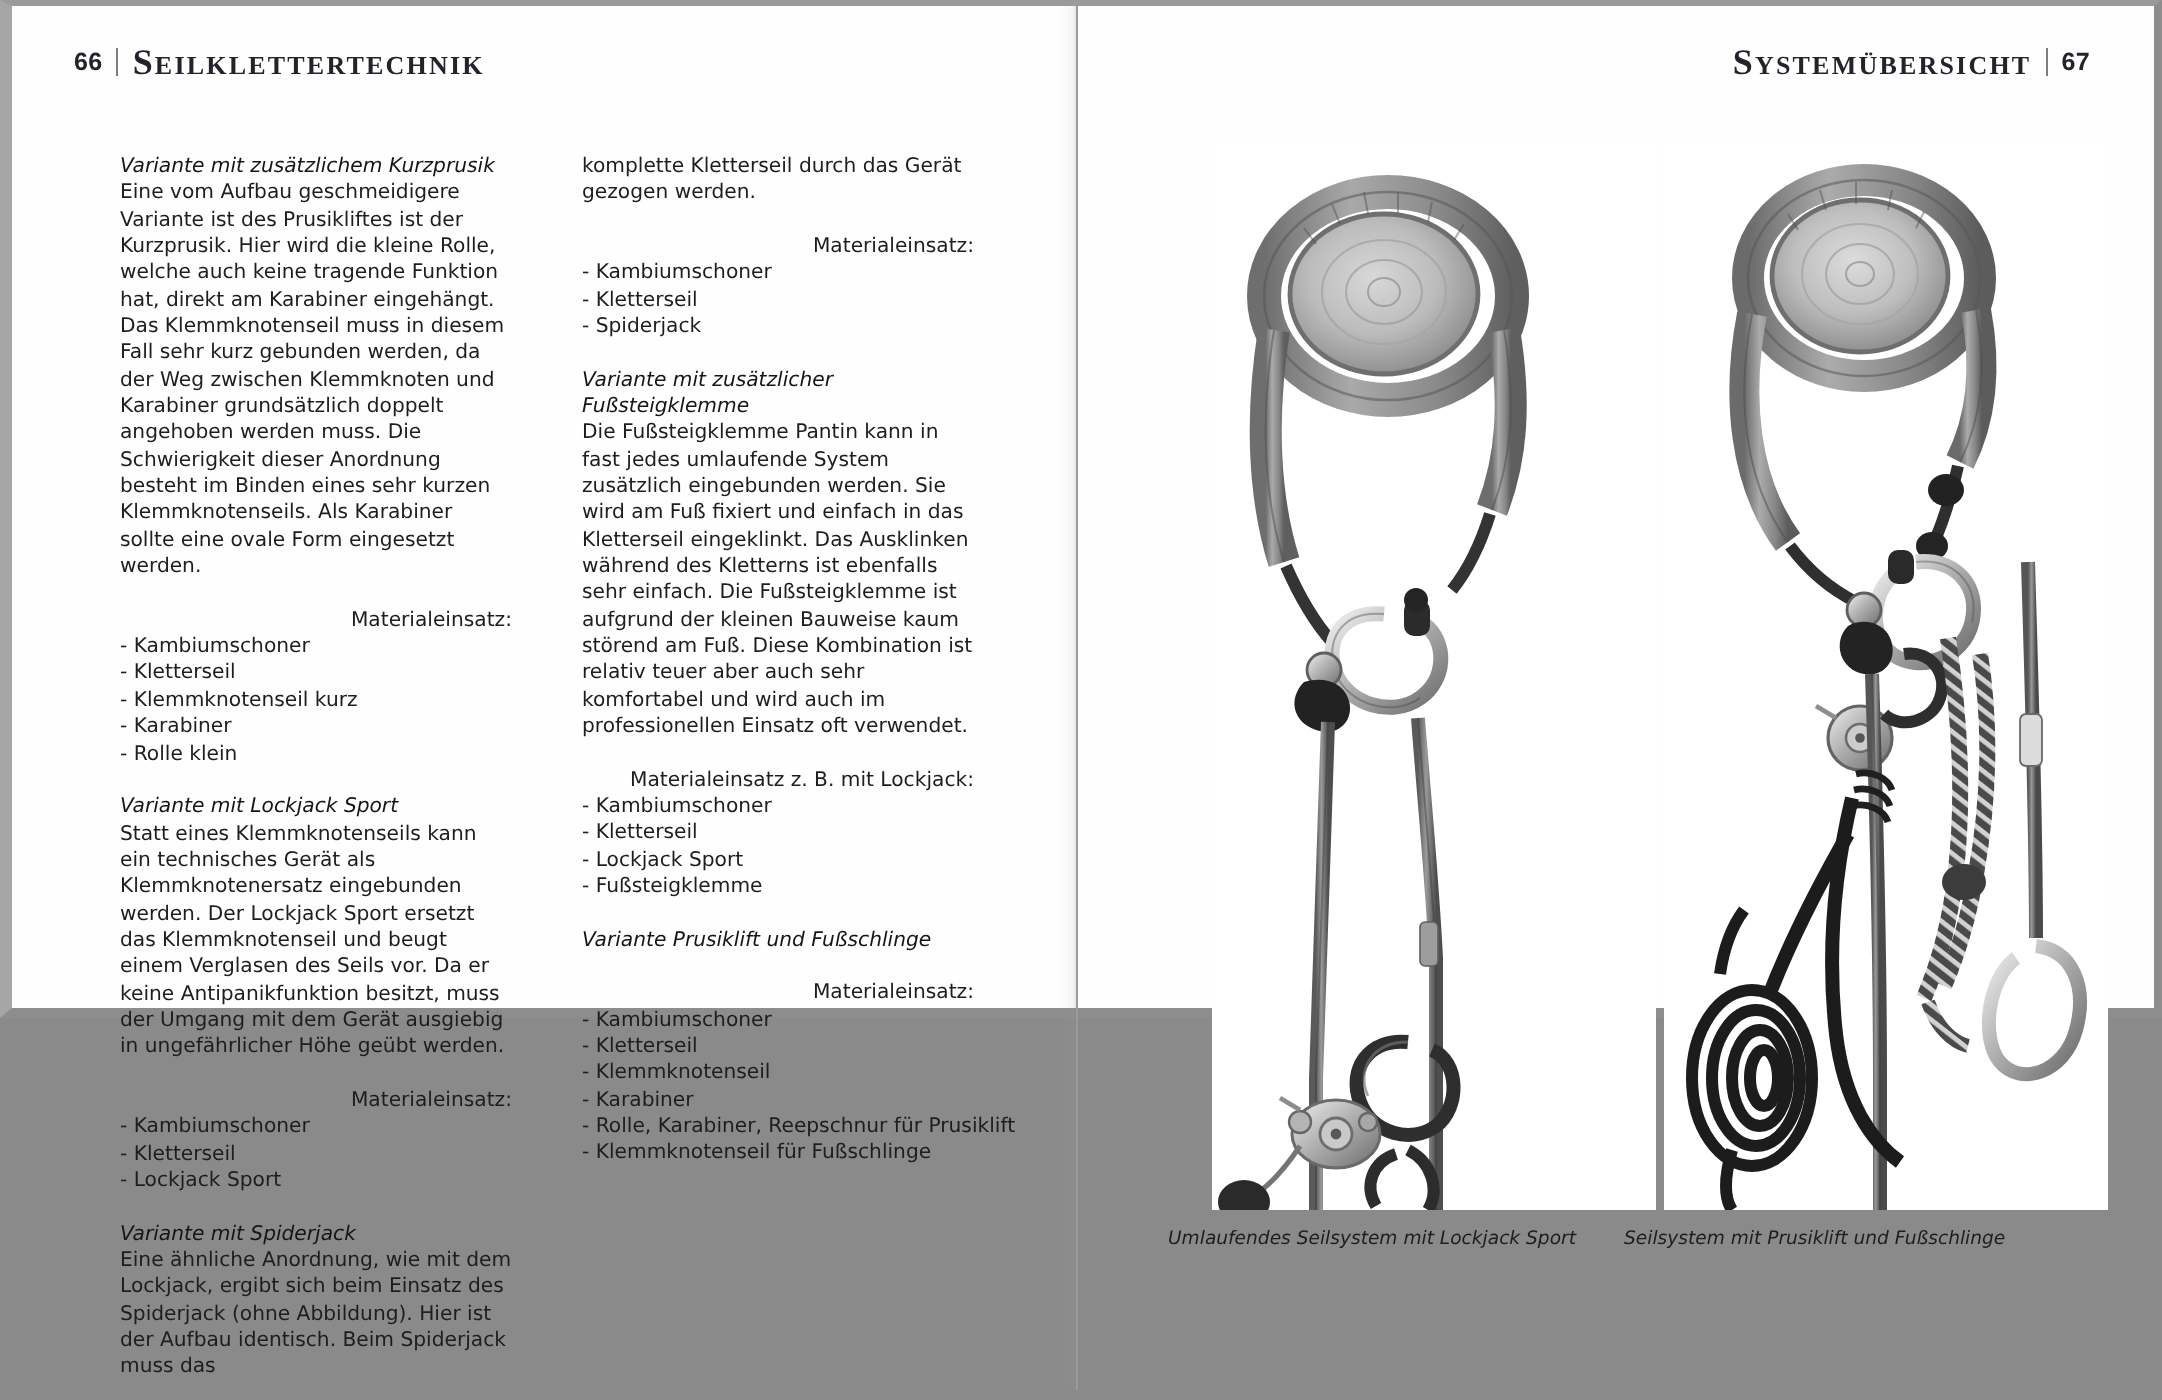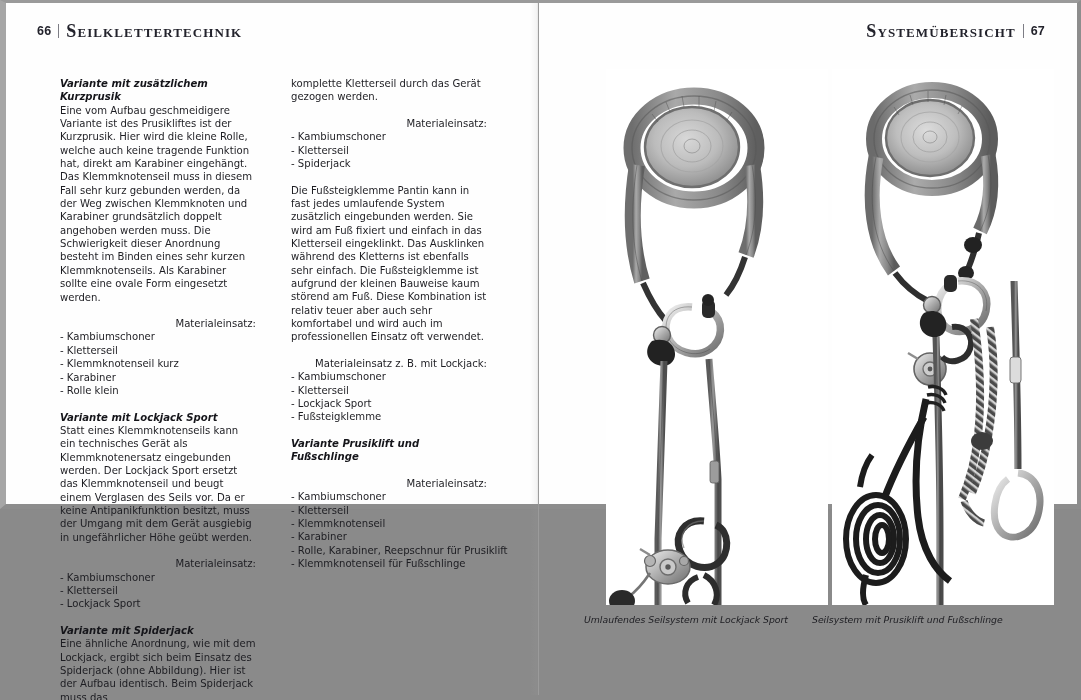--- a/index.html
+++ b/index.html
@@ -108,21 +108,21 @@
     font-family: "DejaVu Sans", sans-serif;
     font-size: 10.1px;
     line-height: 13.35px;
     color: #1d1d22;
     text-align: left;
   }
   .col-1 { left: 54px; }
   .col-2 { left: 285px; }
 
   .sub {
-    font-weight: bold;
+    font-weight: normal;
     font-style: italic;
     font-size: 10.1px;
     line-height: 13.35px;
     margin: 0 0 0 0;
     color: #15151a;
   }
   p.body {
     margin: 0;
     text-align: left;
     hyphens: manual;
@@ -224,20 +224,21 @@
       <div class="gap"></div>
       <div class="mat">Materialeinsatz:</div>
       <ul class="items">
         <li>- Kambiumschoner</li>
         <li>- Kletterseil</li>
         <li>- Spiderjack</li>
       </ul>
 
       <div class="gap"></div>
 
+      <div class="sub">Variante mit zusätzlicher Fußsteigklemme</div>
       <p class="body">Die Fußsteigklemme Pantin kann in fast jedes umlaufende System zusätzlich einge­bunden werden. Sie wird am Fuß fixiert und einfach in das Kletterseil eingeklinkt. Das Ausklinken während des Kletterns ist eben­falls sehr einfach. Die Fußsteigklemme ist aufgrund der kleinen Bauweise kaum störend am Fuß. Diese Kombination ist relativ teuer aber auch sehr komfortabel und wird auch im professionellen Einsatz oft verwendet.</p>
       <div class="gap"></div>
       <div class="mat">Materialeinsatz z. B. mit Lockjack:</div>
       <ul class="items">
         <li>- Kambiumschoner</li>
         <li>- Kletterseil</li>
         <li>- Lockjack Sport</li>
         <li>- Fußsteigklemme</li>
       </ul>
 

